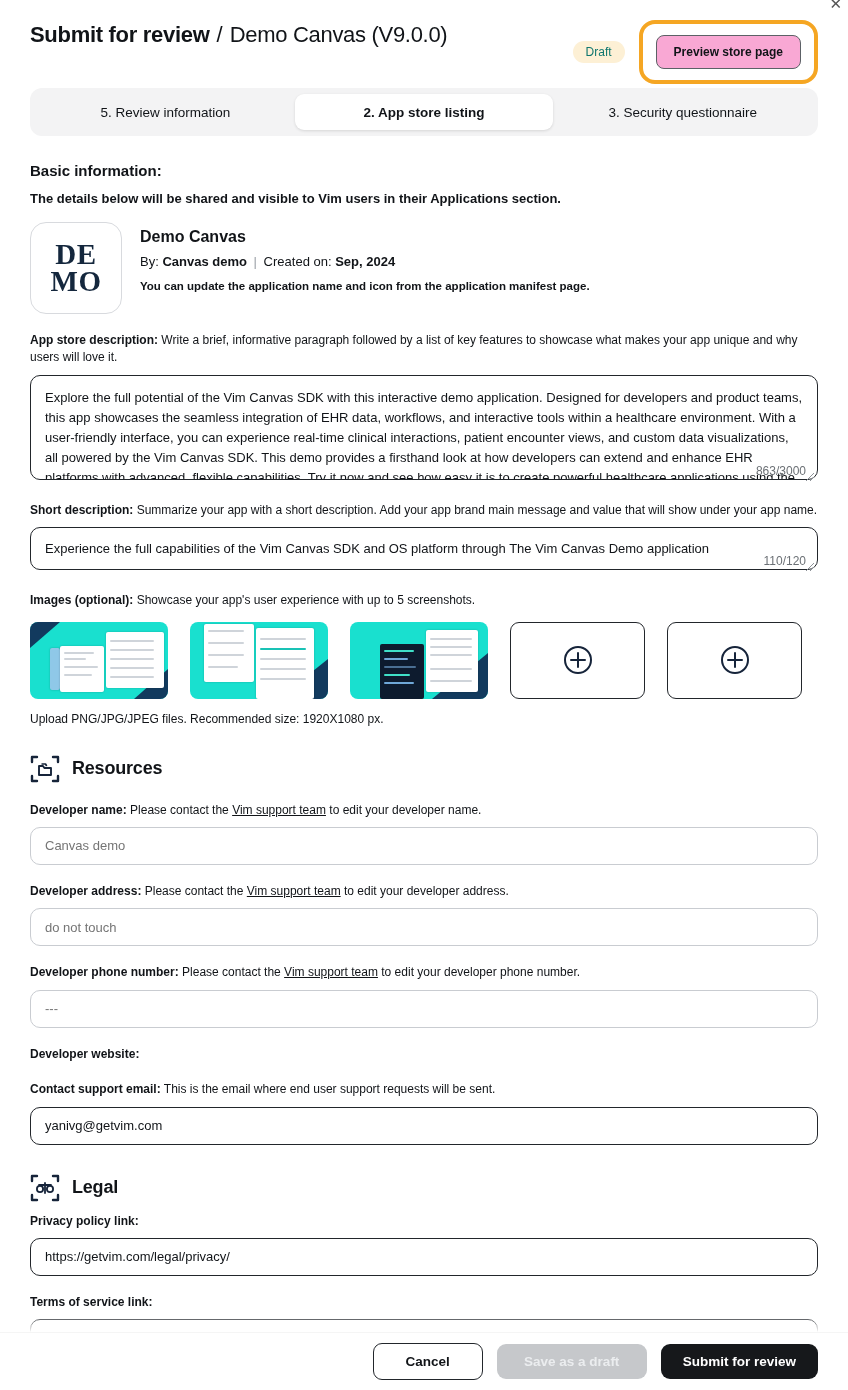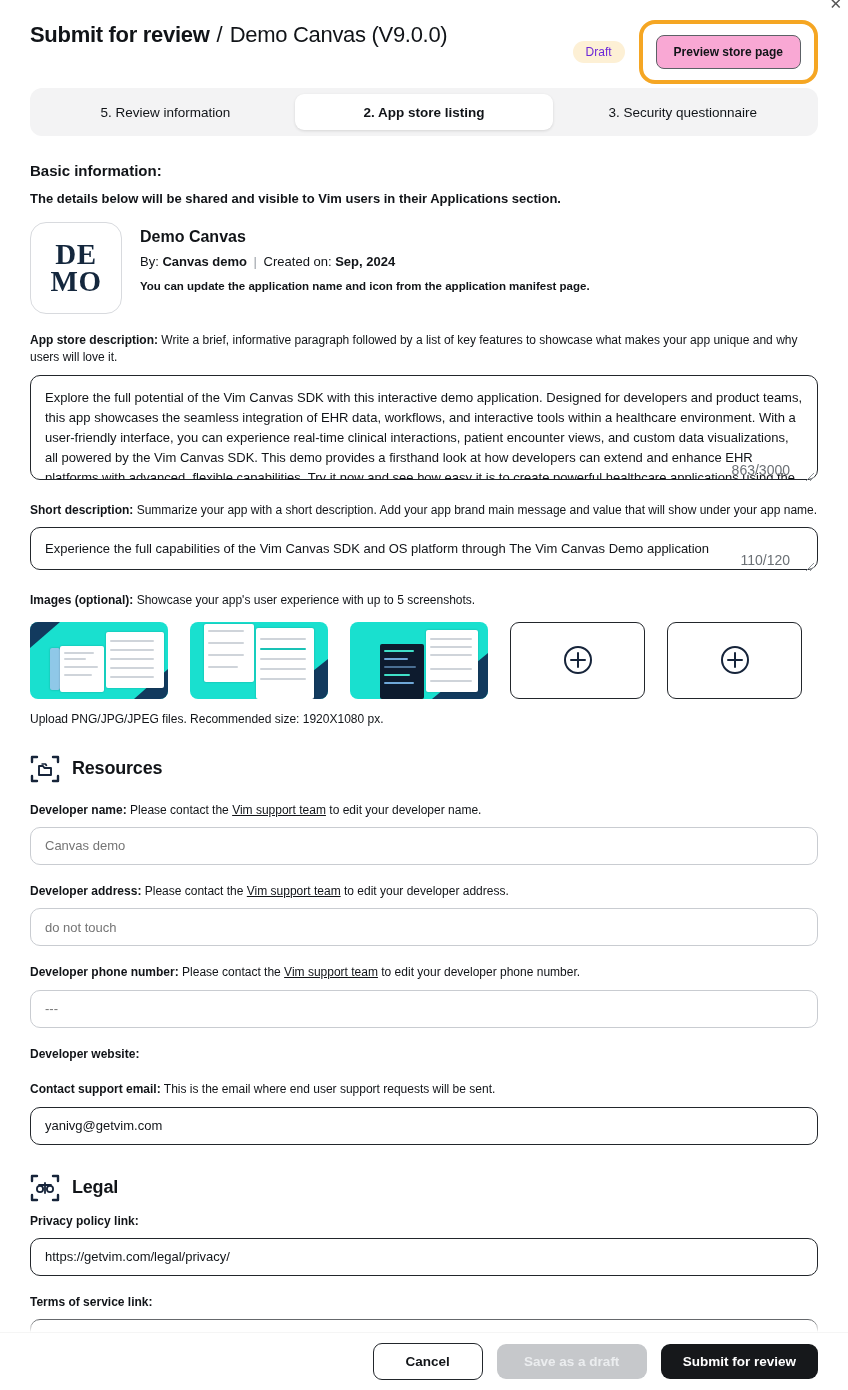--- a/index.html
+++ b/index.html
@@ -15,21 +15,21 @@
 
   
   .header { position:relative; padding: 22px 30px 0 30px; height: 78px; }
   .title-row { display:flex; align-items:center; }
   .page-title { font-size: 22px; font-weight: 700; letter-spacing:-0.3px; white-space:nowrap; }
   .title-sep { font-size: 22px; font-weight: 400; margin: 0 7px; color:#111418; }
   .title-sub { font-size: 22px; font-weight: 400; letter-spacing:-0.3px; white-space:nowrap; }
 
   .header-right { position:absolute; right:30px; top:20px; display:flex; align-items:center; gap:14px; }
   .draft-badge {
-    background: #fdf0d5; color:#6d28d9; font-size:12px;
+    background: #fdf0d5; color:#0f766e; font-size:12px;
     padding: 5px 13px; border-radius: 12px; line-height:1;
   }
   .preview-highlight {
     border: 4px solid #f5a623; border-radius: 16px;
     padding: 11px 13px; display:flex; align-items:center; justify-content:center;
   }
   .preview-btn {
     border: 1.5px solid #5c6166; border-radius: 8px; background:#f9a8d4;
     font-size: 12px; font-weight: 700; padding: 9px 17px; cursor:pointer;
     font-family:"Liberation Sans", sans-serif; color:#111418; white-space:nowrap;
@@ -84,21 +84,21 @@
     width:100%; border:1px solid #22262b; border-radius: 10px;
     font-family:"Liberation Sans", sans-serif; font-size: 13px; color:#111418;
     padding: 12px 14px; background:#fff; resize:none; outline:none; line-height:1.55;
   }
   input.field { height: 37px; padding: 8px 14px; }
   input.field.big { height: 38px; }
   input.field.soft { border:1px solid #c9ccd1; color:#8d9298; }
   textarea.desc { height: 105px; overflow:hidden; }
   textarea.short { height: 43px; padding: 11px 14px; overflow:hidden; white-space:nowrap; }
   .counter {
-    position:absolute; right: 28px; bottom: 6px; font-size: 14px; color:#6b7075;
+    position:absolute; right: 12px; bottom: 6px; font-size: 12px; color:#6b7075;
     pointer-events:none;
   }
   .resize-grip {
     position:absolute; right: 3px; bottom: 2px; width:12px; height:12px;
     pointer-events:none; color:#8d9298;
   }
 
   
   .img-row { display:flex; gap: 22px; margin-top: 12px; }
   .thumb {

